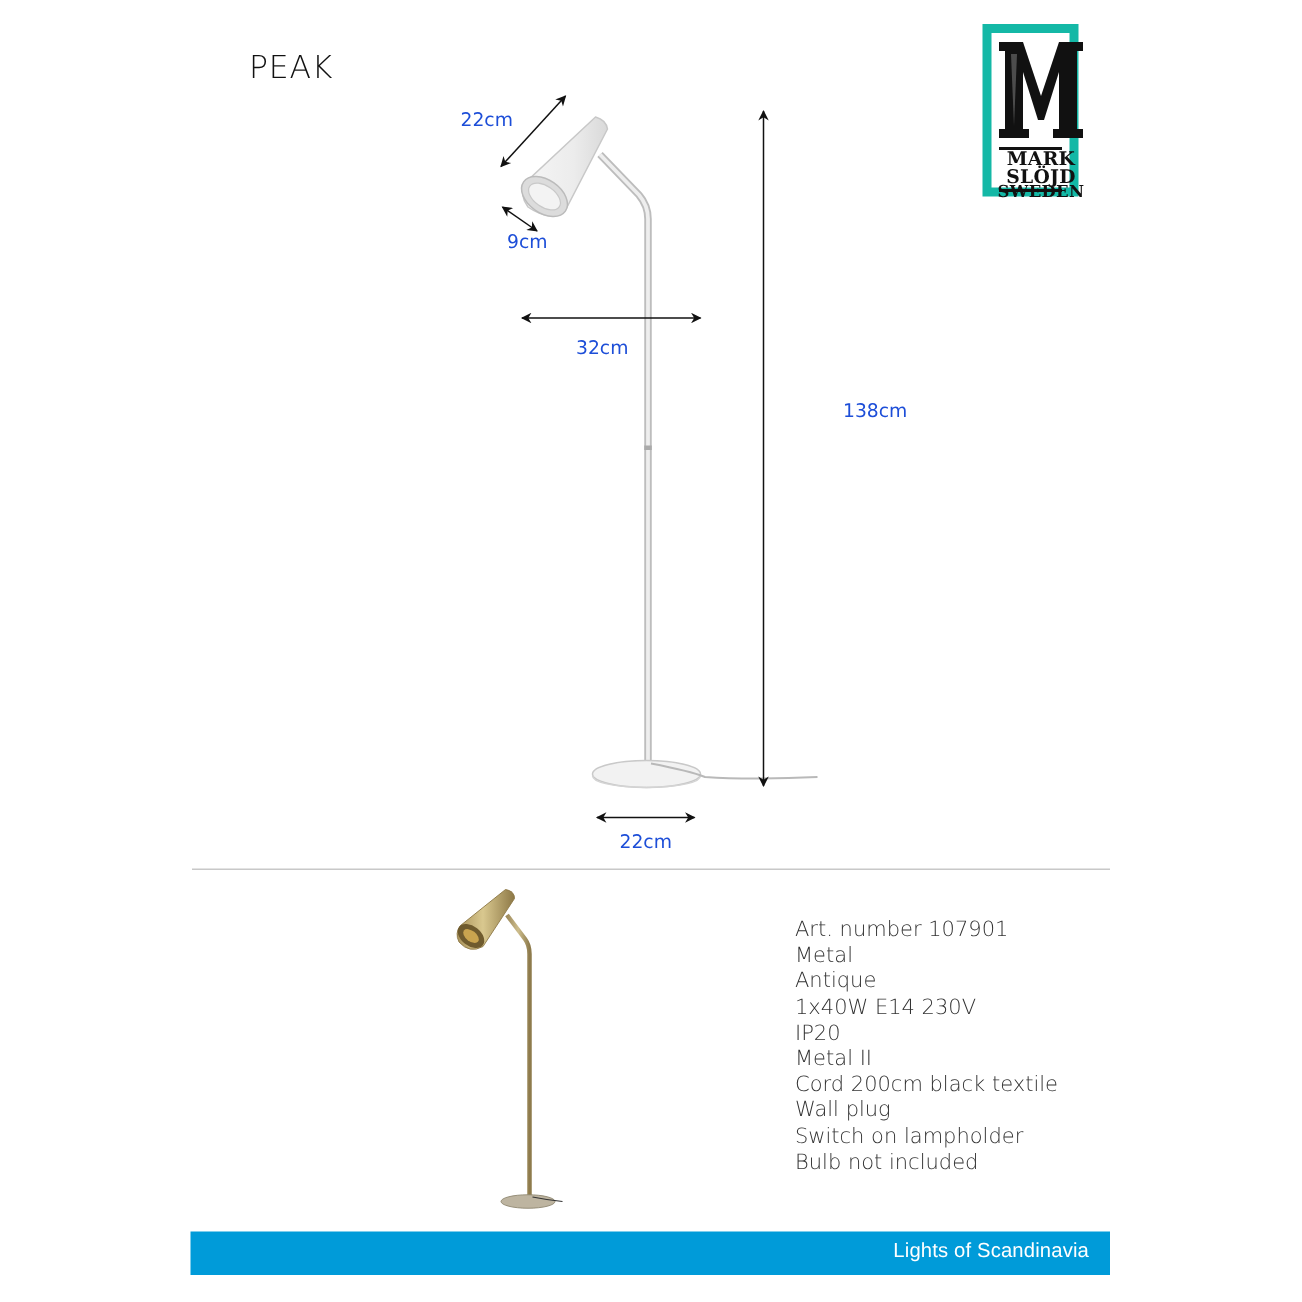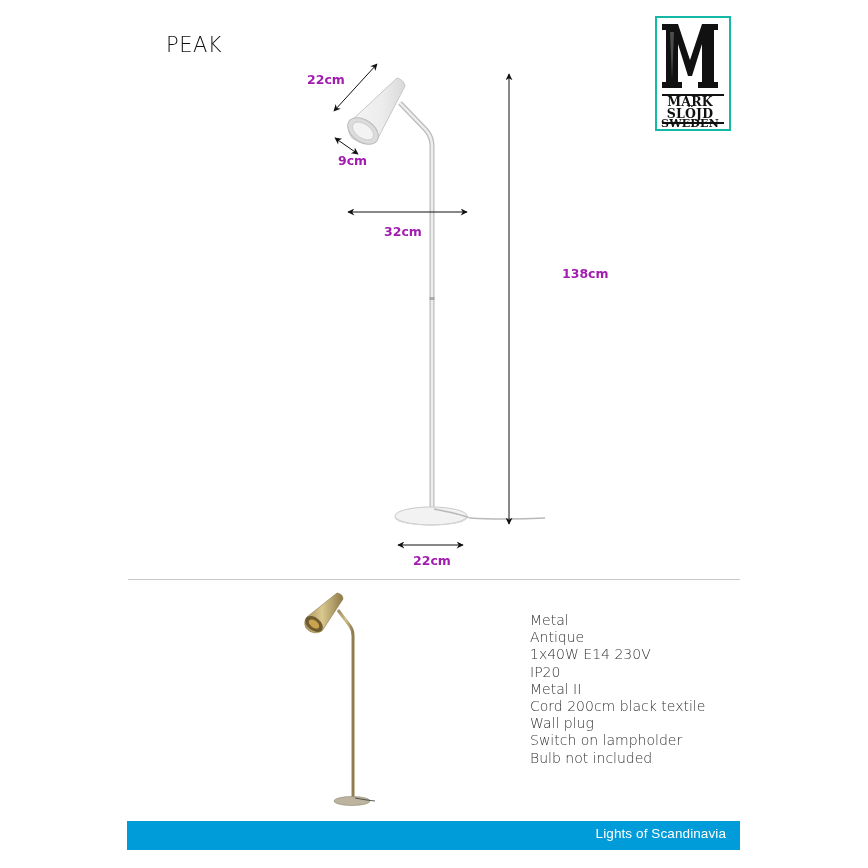--- a/index.html
+++ b/index.html
@@ -1,23 +1,23 @@
 <!DOCTYPE html>
 <html><head>
   <meta charset="utf-8">
   <style>
     html, body { margin:0; padding:0; background:#ffffff; }
     body { width:868px; height:868px; position:relative; overflow:hidden; font-family:"DejaVu Sans", sans-serif; color:#222; }
     .abs { position:absolute; }
     .title { left:166px; top:33px; font-size:21px; letter-spacing:0.5px; color:#111; font-weight:300; }
-    .logo { left:655px; top:16px; width:76px; height:115px; border:2px solid #14b8a6; box-sizing:border-box; background:#fff; }
+    .logo { left:655px; top:16px; width:64px; height:115px; border:6px solid #14b8a6; box-sizing:border-box; background:#fff; }
     .logo-m { position:absolute; left:3px; top:2px; width:60px; height:72px; }
     .logo-line { position:absolute; left:4px; width:58px; font-family:"DejaVu Serif", serif; font-weight:bold; font-size:12.5px; color:#111; text-align:center; letter-spacing:0.2px; line-height:14px; }
     .logo-rule { position:absolute; left:5px; right:5px; height:1.5px; background:#111; }
-    .dim { font-size:12.5px; color:#a21caf; font-weight:700; }
+    .dim { font-size:12.5px; color:#1d4ed8; font-weight:400; }
     .divider { left:128px; top:579px; width:612px; height:1px; background:#c8c8c8; }
     .specs { left:530px; top:612px; font-size:14px; line-height:17.2px; color:#333; font-weight:300; }
     .specs div { white-space:nowrap; }
     .footer { left:127px; top:821px; width:613px; height:29px; background:#009bd9; }
     .footer-text { position:absolute; right:14px; top:5px; color:#ffffff; font-size:13.5px; font-family:"Liberation Sans", sans-serif; letter-spacing:0.1px; }
     svg { position:absolute; left:0; top:0; }
   </style>
 </head>
 <body>
 
@@ -105,20 +105,21 @@
     <path d="M338 610 L350 626 Q353 630 353 636 L353 798" fill="none" stroke="url(#brassPole)" stroke-width="3"></path>
     <path d="M337 593 Q343 594 343 599 L322 631 Q313 636 306 628 Q303 622 307 617 Z" fill="url(#brass)" stroke="#8c7745" stroke-width="0.6"></path>
     <ellipse cx="314" cy="624" rx="6.5" ry="10" transform="rotate(-52 314 624)" fill="#6f5b2e"></ellipse>
     <ellipse cx="314" cy="624" rx="3.5" ry="6" transform="rotate(-52 314 624)" fill="#c9a44f"></ellipse>
     <ellipse cx="352" cy="801" rx="18" ry="4.5" fill="#bdb4a0" stroke="#8f8770" stroke-width="0.6"></ellipse>
     <path d="M355 798 Q365 800 375 801" fill="none" stroke="#333" stroke-width="0.8"></path>
   </g>
 </svg>
 
 <div class="abs specs">
+  <div>Art. number 107901</div>
   <div>Metal</div>
   <div>Antique</div>
   <div>1x40W E14 230V</div>
   <div>IP20</div>
   <div>Metal II</div>
   <div>Cord 200cm black textile</div>
   <div>Wall plug</div>
   <div>Switch on lampholder</div>
   <div>Bulb not included</div>
 </div>

